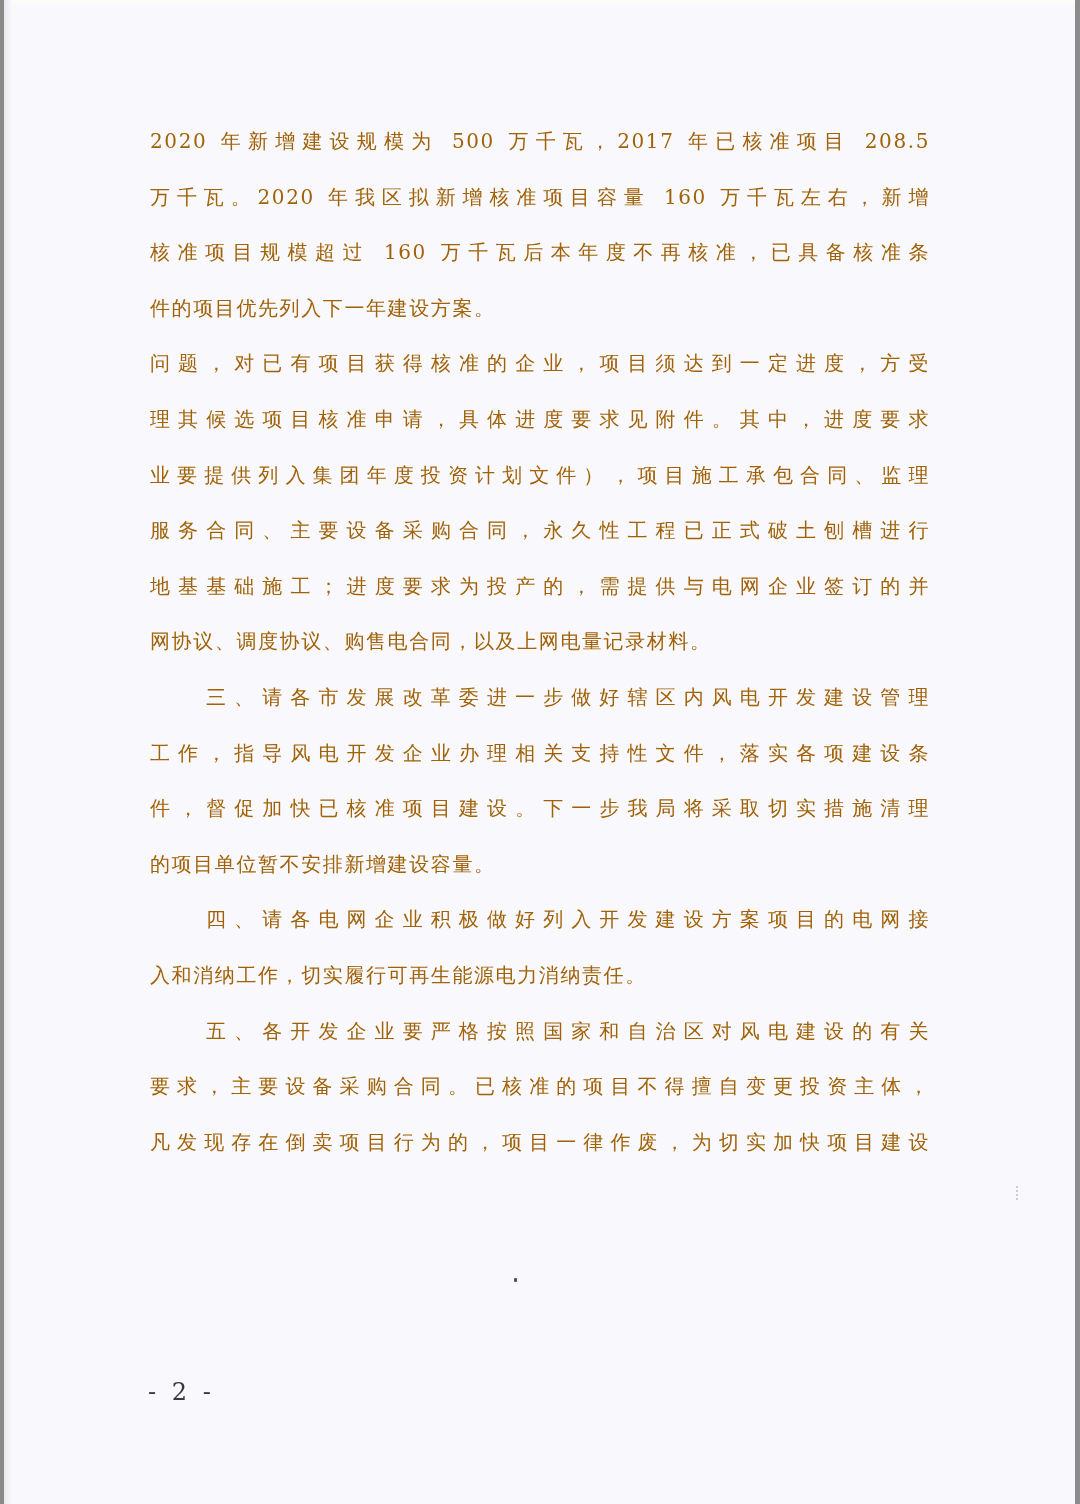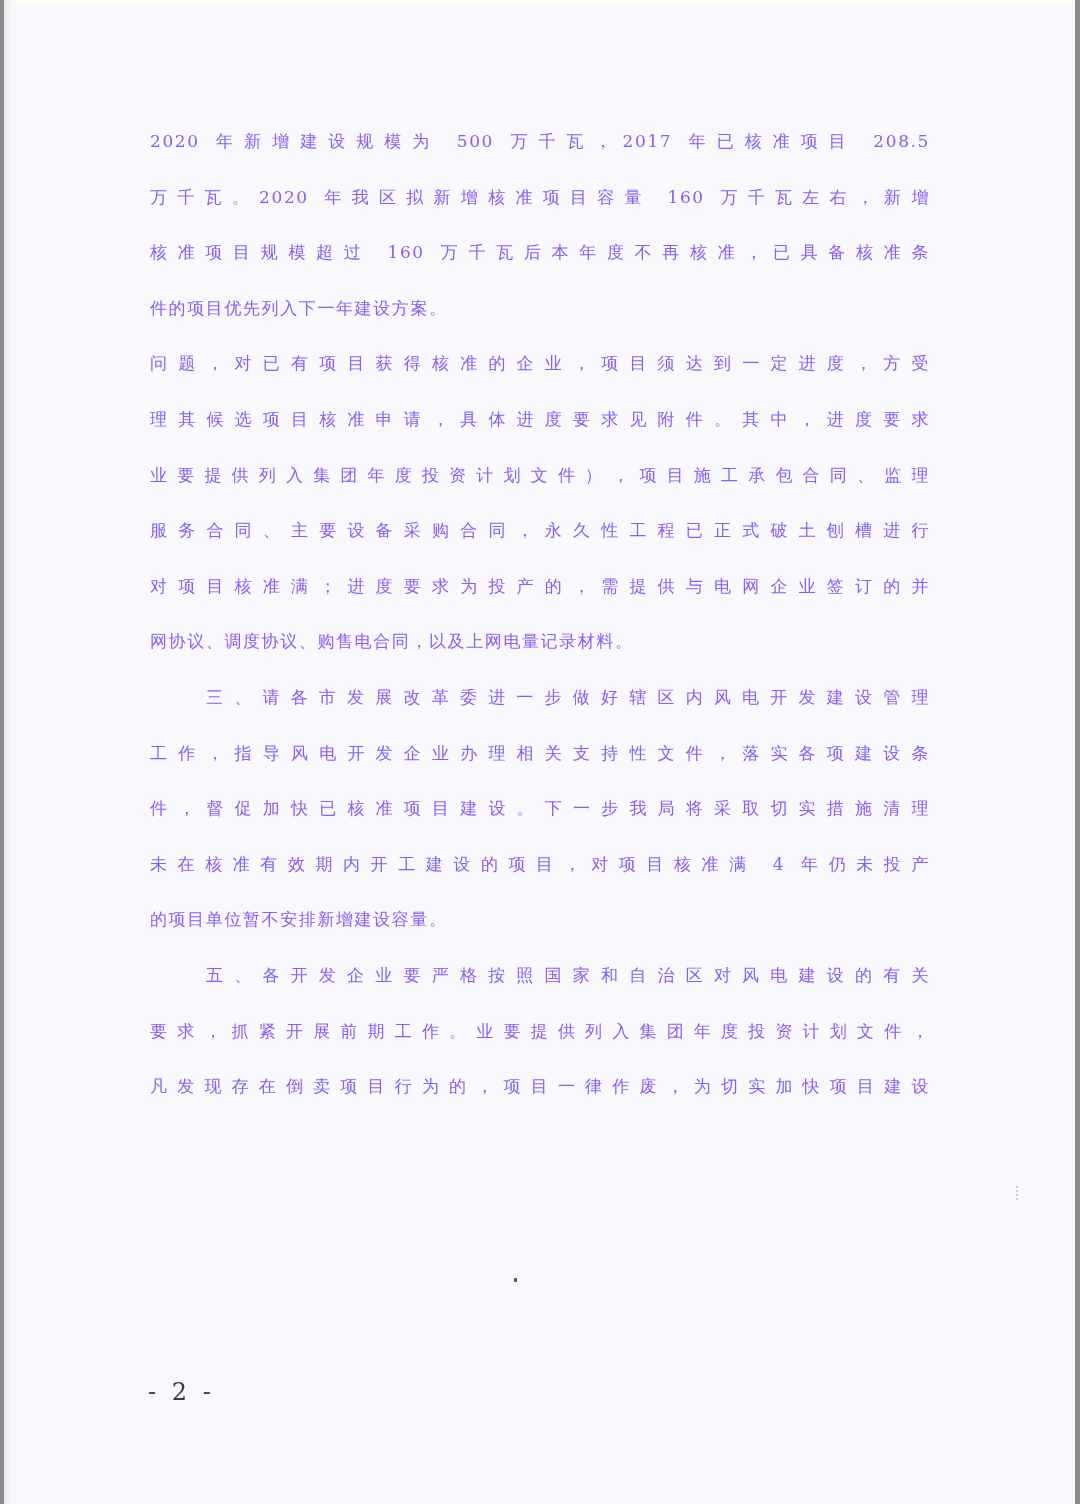--- a/index.html
+++ b/index.html
@@ -40,22 +40,22 @@
       left: 0; top: 0;
       width: 1080px; height: 6px;
       background: linear-gradient(to bottom, #fdfdf6, #f9f8fc);
     }
     .body-text {
       position: absolute;
       left: 150px;
       top: 118px;
       width: 780px;
       font-family: "DejaVu Serif", "Liberation Serif", serif;
-      font-size: 17px;
-      color: #8b5cf6;
+      font-size: 20px;
+      color: #a16207;
       letter-spacing: 1.6px;
     }
     .line {
       height: 55.6px;
       line-height: 46px;
       white-space: nowrap;
       text-align: justify;
       text-align-last: justify;
     }
     .line.last {
@@ -108,36 +108,39 @@
       <div class="line">万千瓦。2020 年我区拟新增核准项目容量 160 万千瓦左右，新增</div>
       <div class="line">核准项目规模超过 160 万千瓦后本年度不再核准，已具备核准条</div>
       <div class="line last">件的项目优先列入下一年建设方案。</div>
     </div>
 
     <div class="paragraph">
       <div class="line">问题，对已有项目获得核准的企业，项目须达到一定进度，方受</div>
       <div class="line">理其候选项目核准申请，具体进度要求见附件。其中，进度要求</div>
       <div class="line">业要提供列入集团年度投资计划文件），项目施工承包合同、监理</div>
       <div class="line">服务合同、主要设备采购合同，永久性工程已正式破土刨槽进行</div>
-      <div class="line">对项目核准满；进度要求为投产的，需提供与电网企业签订的并</div>
+      <div class="line">地基基础施工；进度要求为投产的，需提供与电网企业签订的并</div>
       <div class="line last">网协议、调度协议、购售电合同，以及上网电量记录材料。</div>
     </div>
 
     <div class="paragraph">
       <div class="line indent">三、请各市发展改革委进一步做好辖区内风电开发建设管理</div>
       <div class="line">工作，指导风电开发企业办理相关支持性文件，落实各项建设条</div>
       <div class="line">件，督促加快已核准项目建设。下一步我局将采取切实措施清理</div>
-      <div class="line">未在核准有效期内开工建设的项目，对项目核准满 4 年仍未投产</div>
       <div class="line last">的项目单位暂不安排新增建设容量。</div>
     </div>
 
+    <div class="paragraph">
+      <div class="line indent">四、请各电网企业积极做好列入开发建设方案项目的电网接</div>
+      <div class="line last">入和消纳工作，切实履行可再生能源电力消纳责任。</div>
+    </div>
 
     <div class="paragraph">
       <div class="line indent">五、各开发企业要严格按照国家和自治区对风电建设的有关</div>
-      <div class="line">要求，抓紧开展前期工作。业要提供列入集团年度投资计划文件，</div>
+      <div class="line">要求，主要设备采购合同。已核准的项目不得擅自变更投资主体，</div>
       <div class="line">凡发现存在倒卖项目行为的，项目一律作废，为切实加快项目建设</div>
     </div>
   </div>
 
   <div class="stray-dot"></div>
   <div class="stray-mark"></div>
 
   <div class="page-number">- 2 -</div>
 </div>
 

